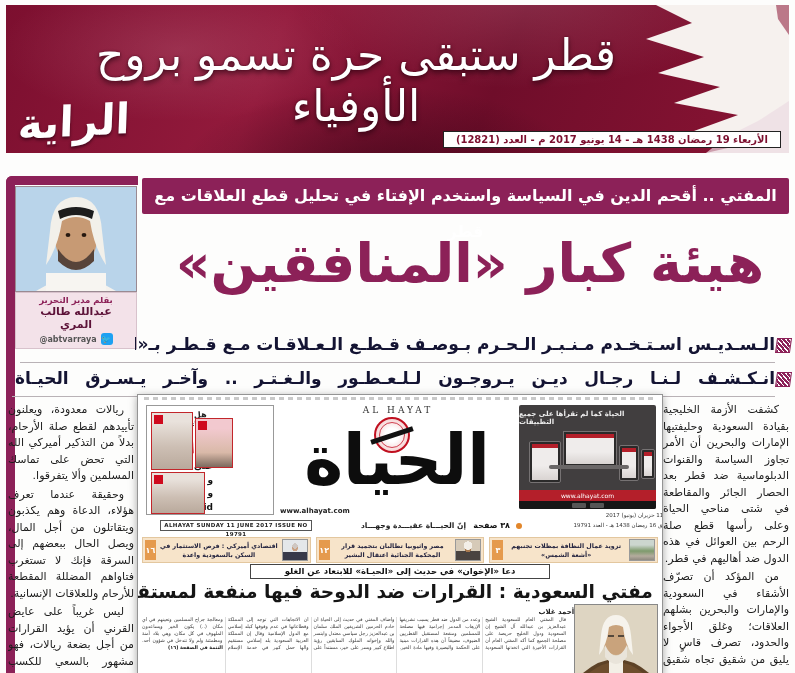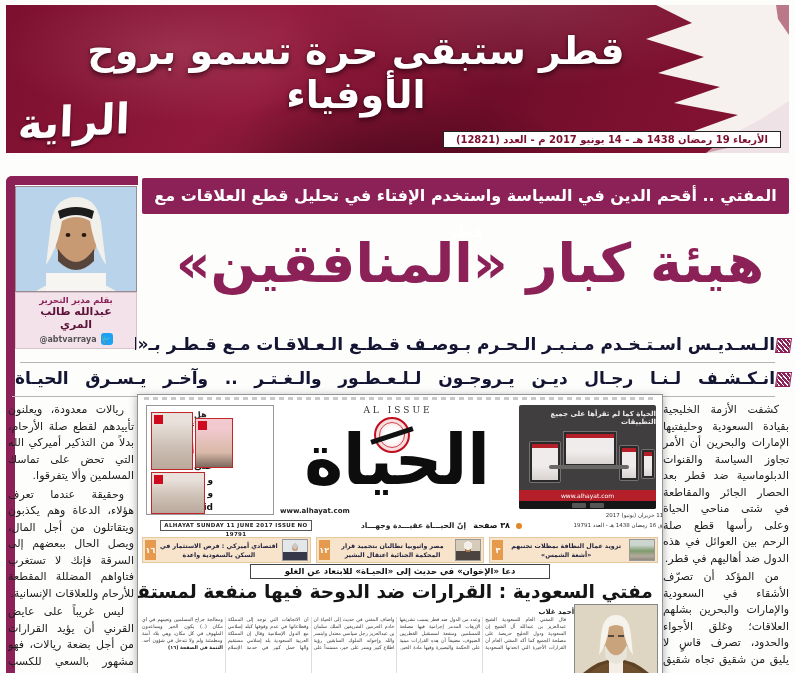--- a/index.html
+++ b/index.html
@@ -8,21 +8,21 @@
   .abs{position:absolute;}
 
   
   .banner{left:6px;top:5px;width:783px;height:148px;overflow:hidden;
     background:
       radial-gradient(ellipse 340px 150px at 48% 115%, rgba(40,2,16,.55), transparent 60%),
       radial-gradient(ellipse 420px 180px at 66% -10%, rgba(255,190,210,.18), transparent 55%),
       radial-gradient(ellipse 300px 120px at 22% 30%, rgba(255,205,220,.14), transparent 60%),
       linear-gradient(112deg,#7c0f2f 0%,#931a3c 34%,#6f0d2a 62%,#8a1434 100%);}
   .flagSvg{left:0;top:0;width:783px;height:148px;}
-  .bannerTitle{left:70px;top:24px;width:560px;color:#fff;font-weight:bold;font-size:38px;
+  .bannerTitle{left:70px;top:24px;width:560px;color:#fff;font-weight:normal;font-size:44px;
     text-align:center;letter-spacing:-1px;text-shadow:0 3px 5px rgba(30,0,12,.6),0 0 2px rgba(60,0,25,.8);}
   .pageNum{left:718px;top:14px;width:60px;text-align:center;font-size:42px;font-weight:bold;
     color:#d9cdd4;-webkit-text-stroke:1.5px #6d5260;text-shadow:1px 2px 0 #a08b97;direction:ltr;}
   .rayaLogo{left:12px;top:92px;color:#fff;font-size:42px;font-weight:bold;
     transform:rotate(-3deg) skewX(-5deg);text-shadow:0 2px 3px rgba(40,0,18,.7);letter-spacing:2px;}
   .bannerDate{right:8px;top:126px;background:#fff;border:1px solid #222;color:#7c0f2f;
     font-size:10px;font-weight:bold;padding:2px 12px;white-space:nowrap;}
 
   
   .accentBar{left:6px;top:176px;width:9px;height:497px;background:#8c2158;border-radius:6px 0 0 0;}
@@ -87,21 +87,21 @@
     border:2px solid #c01020;box-sizing:border-box;
     background:radial-gradient(circle at 50% 50%, #fff 30%, #f6d7d7 70%);}
   .hy-globe:before{content:"";position:absolute;inset:3px;border-radius:50%;border:1px solid #d04050;}
   .hy-globe:after{content:"";position:absolute;left:-6px;top:14px;width:44px;height:5px;background:#111;
     transform:rotate(-18deg);}
   .hy-arname{position:absolute;right:0;top:8px;width:238px;text-align:center;font-size:66px;font-weight:bold;
     color:#0d0d0d;line-height:104px;transform:scaleY(1.05);}
   .hy-site{position:absolute;left:2px;bottom:0;font-size:7px;color:#222;direction:ltr;font-weight:bold;}
 
   .hy-apps{left:381px;top:10px;width:137px;height:104px;background:#413e3f;border-radius:2px;overflow:hidden;}
-  .hy-apps .t{position:absolute;top:5px;left:0;width:100%;text-align:right;color:#eee;font-size:7px;font-weight:bold;}
+  .hy-apps .t{position:absolute;top:5px;left:0;width:100%;text-align:left;color:#eee;font-size:7px;font-weight:bold;}
   .dev{position:absolute;background:#2b2a2a;border:1px solid #767273;}
   .dev .scr{position:absolute;inset:2px;background:linear-gradient(#efeceb 60%,#d9d4d2);}
   .dev .scr:before{content:"";position:absolute;top:0;left:0;right:0;height:4px;background:#b41f2a;}
   .d-laptop{left:44px;top:26px;width:52px;height:34px;}
   .d-tab{left:10px;top:36px;width:30px;height:40px;border-radius:2px;}
   .d-ph1{left:100px;top:40px;width:18px;height:34px;border-radius:2px;}
   .d-ph2{left:122px;top:44px;width:12px;height:28px;border-radius:2px;}
   .hy-apps .base{position:absolute;left:30px;top:60px;width:80px;height:4px;background:#6a6767;border-radius:2px;}
   .hy-apps .redbar{position:absolute;left:0;bottom:8px;width:100%;height:11px;background:#b41f2a;color:#fff;
     font-size:6px;text-align:center;line-height:11px;direction:ltr;}
@@ -224,21 +224,21 @@
         </div>
       <div class="cover cov3">
           <span class="tag"></span>
         </div>
       <div class="cover cov2">
           <span class="tag"></span>
         </div>
     </div>
 
     <div class="abs hy-mast">
-      <div class="hy-latin">AL ISSUE</div>
+      <div class="hy-latin">AL HAYAT</div>
       <div class="hy-globe"></div>
       <div class="hy-arname">الحياة</div>
       <div class="hy-site">www.alhayat.com</div>
     </div>
 
     <div class="abs hy-apps">
       <div class="t">الحياة كما لم تقرأها على جميع التطبيقات</div>
       <div class="dev d-tab">
           <span class="scr"></span>
         </div>

